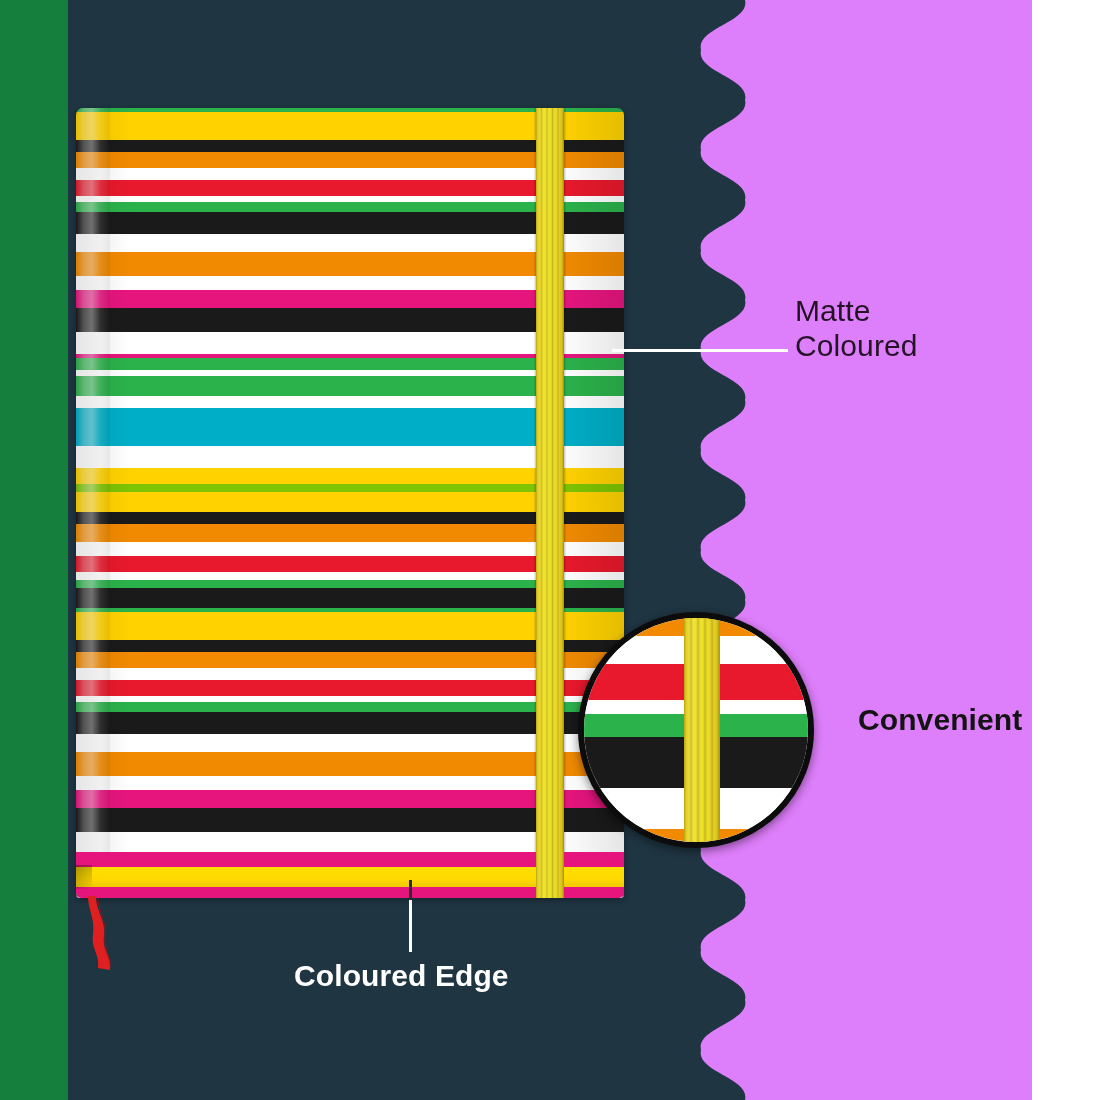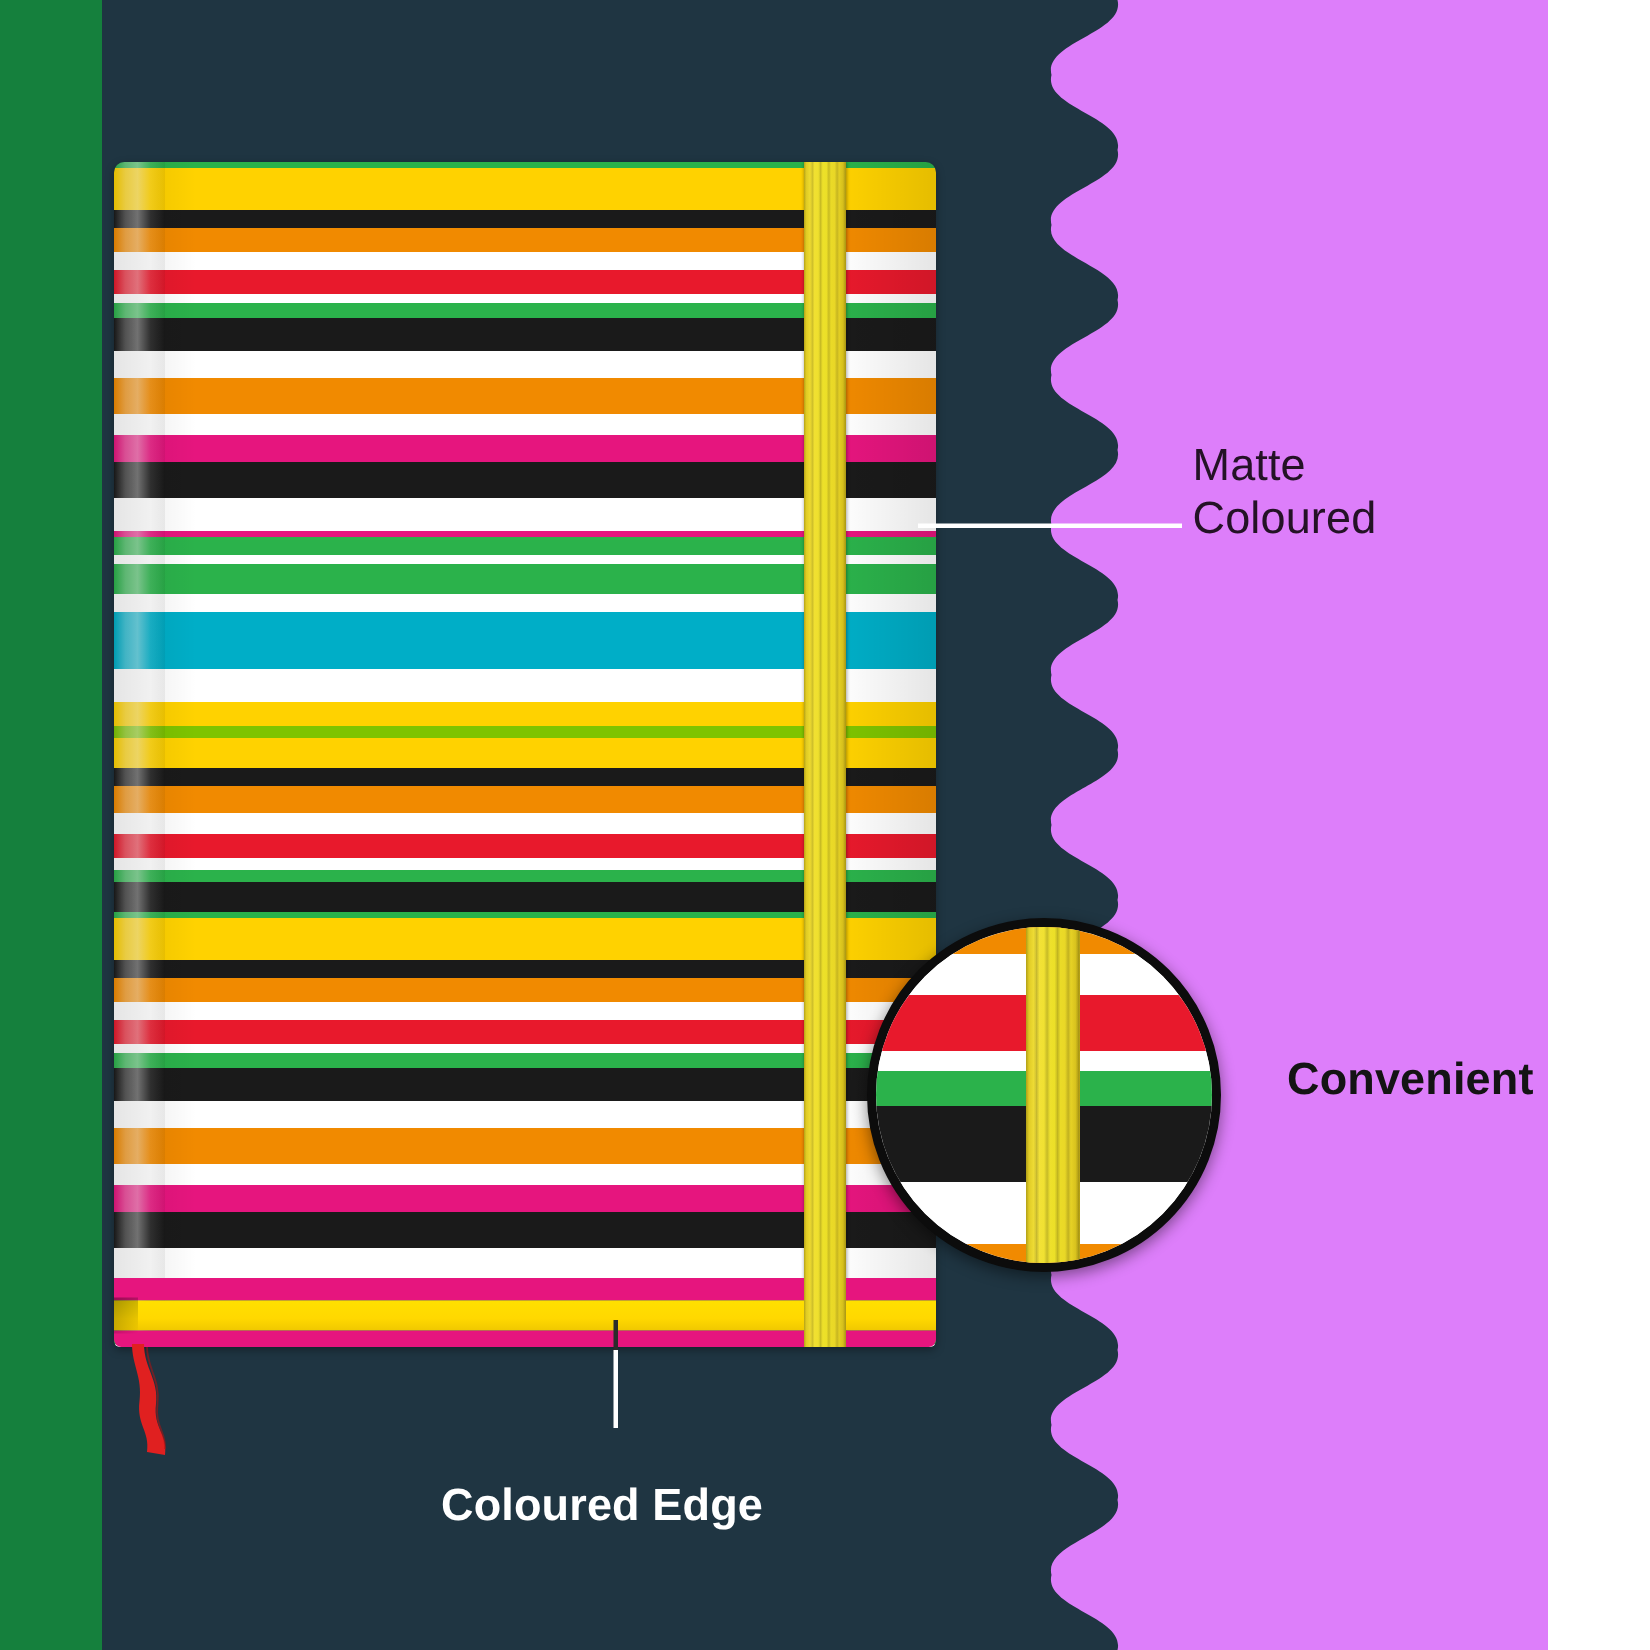--- a/index.html
+++ b/index.html
@@ -172,21 +172,21 @@
   }
   #label-elastic {
     left: 842px; top: 702px;
     width: 250px;
     font-size: 30px;
     font-weight: 700;
     color: #141414;
     margin-left: 16px;
   }
   #label-edge {
-    left: 294px; top: 986px;
+    left: 294px; top: 958px;
     font-size: 30px;
     font-weight: 700;
     color: #ffffff;
   }
   .callout span { display: block; white-space: nowrap; }
 </style>
 </head>
 <body>
 
 <div id="stage">

